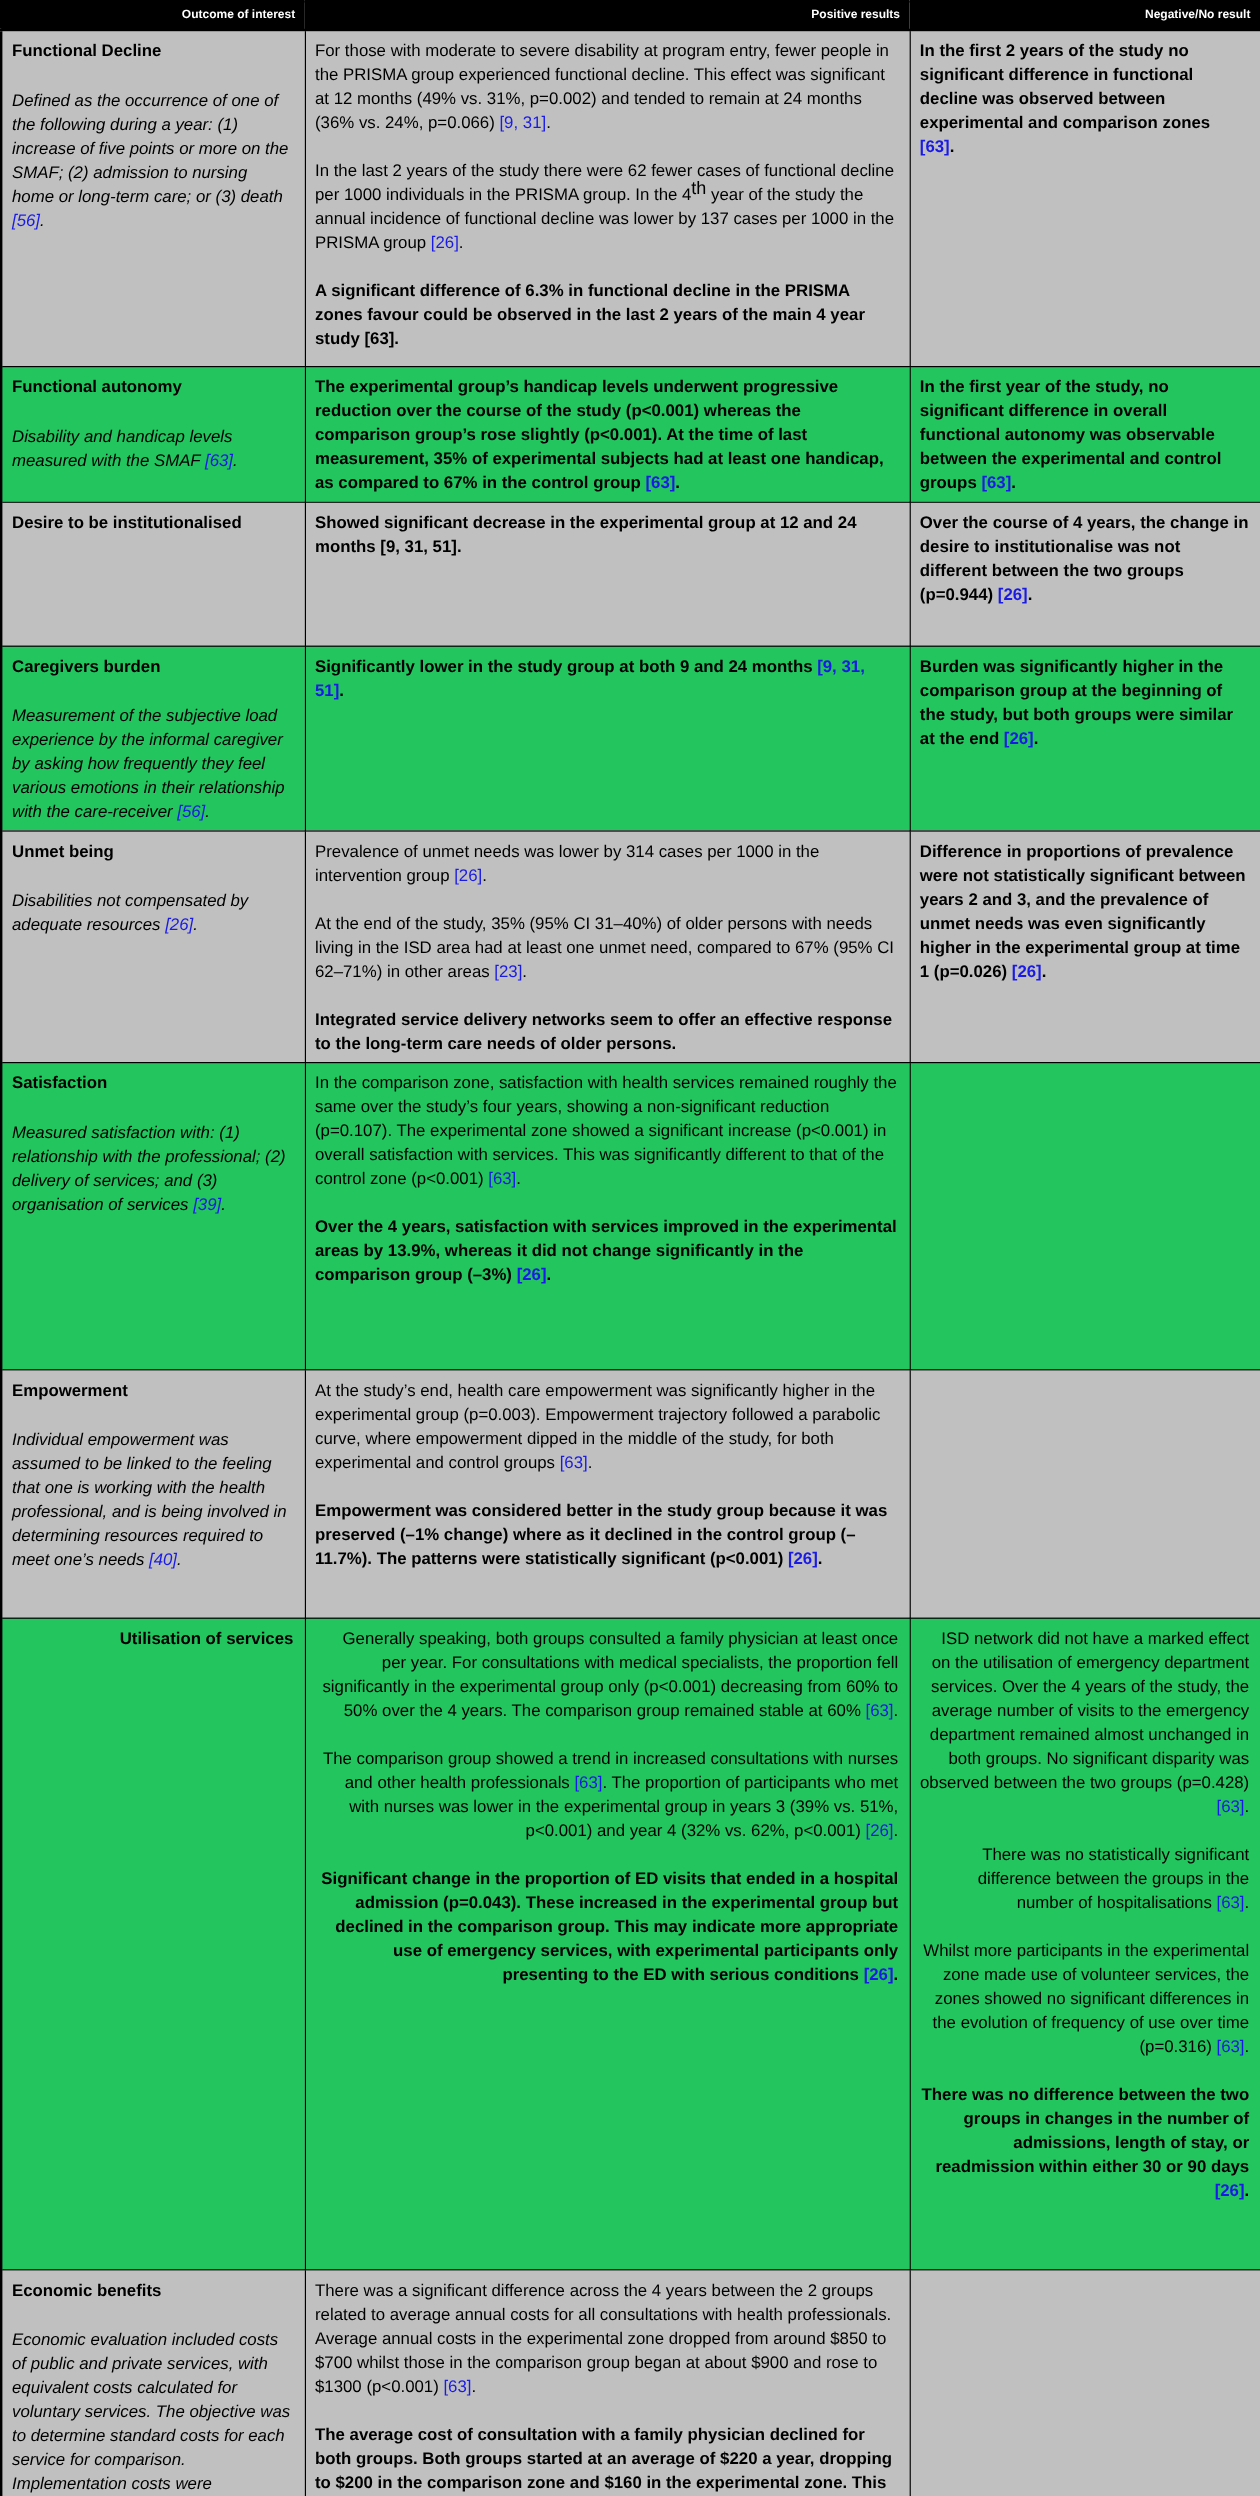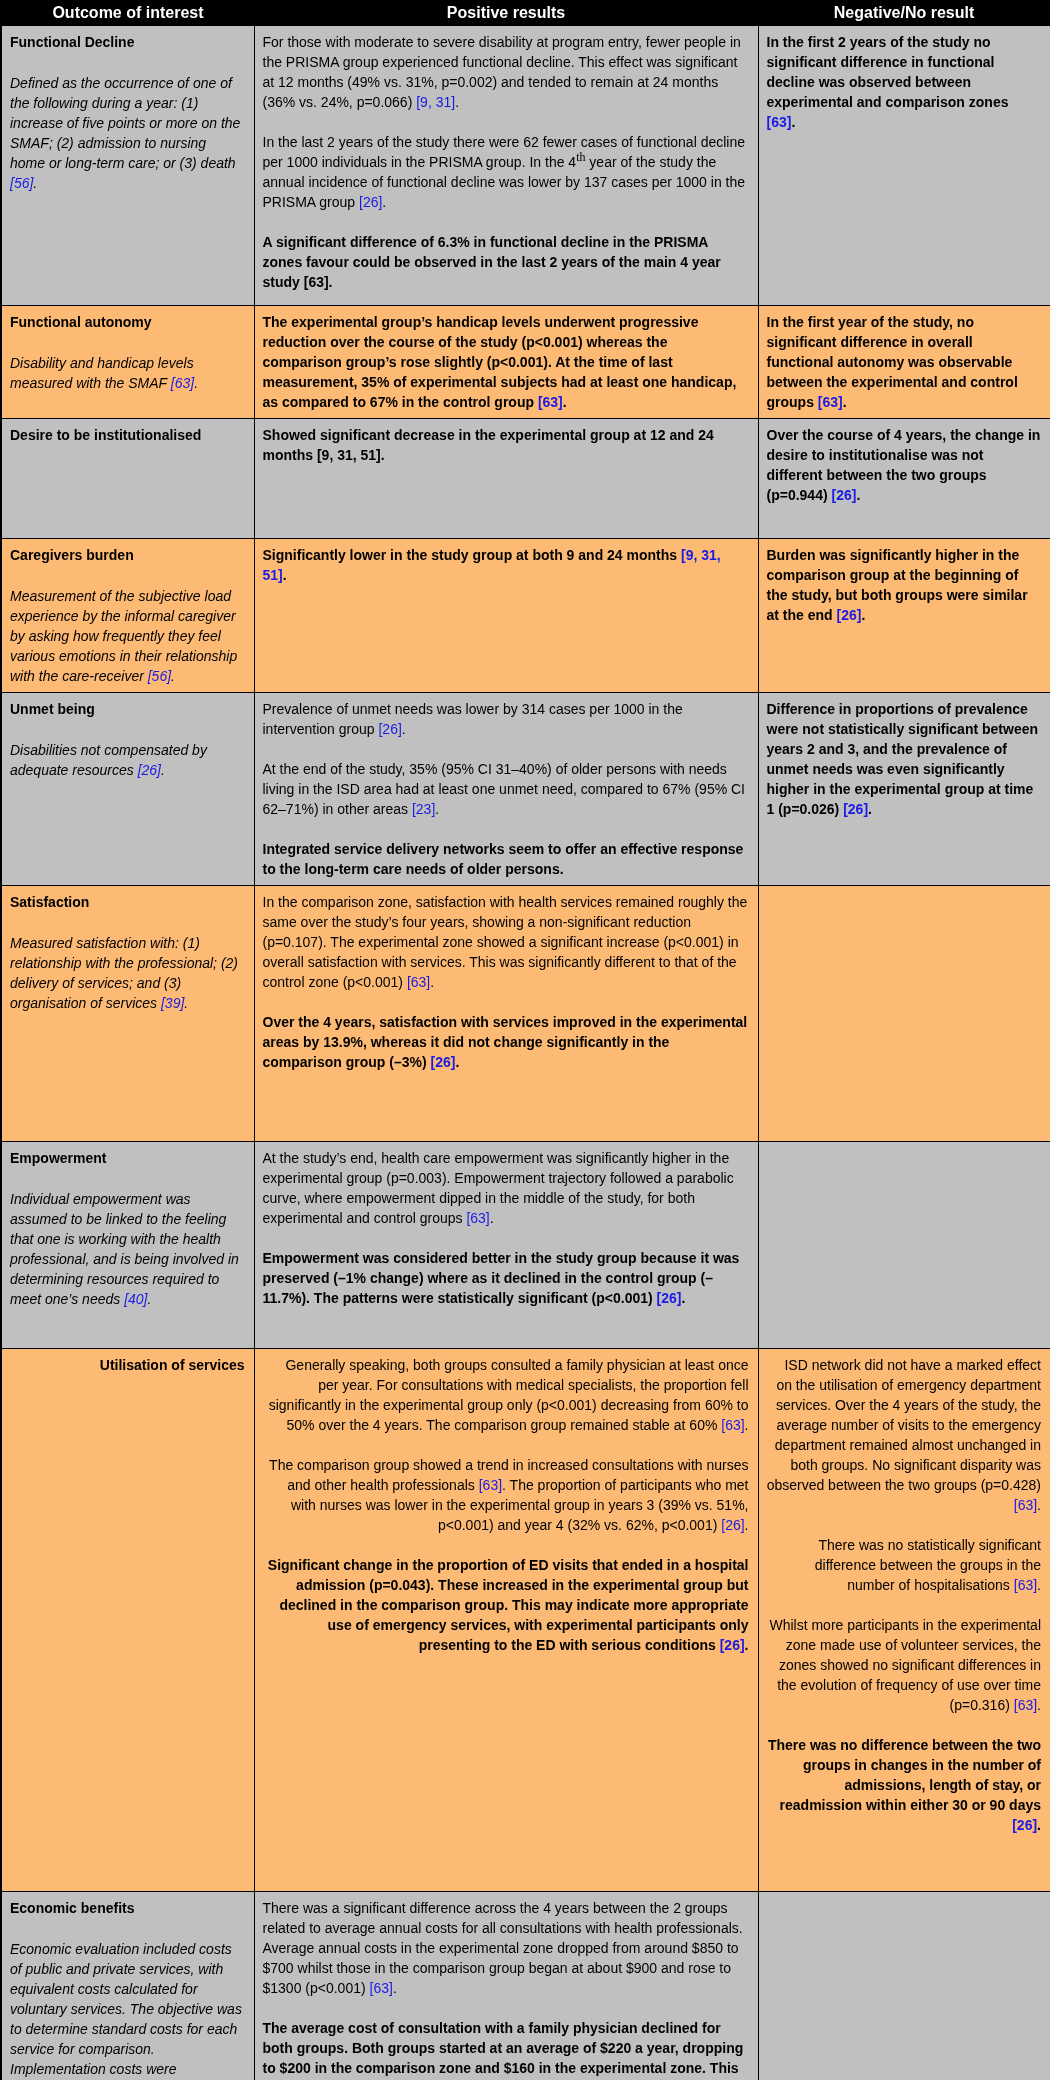--- a/index.html
+++ b/index.html
@@ -19,50 +19,50 @@
     width: 1050px;
     border: 2px solid var(--border-color, #000);
   }
   table.outcomes col.c1 { width: 253px; }
   table.outcomes col.c2 { width: 504px; }
   table.outcomes col.c3 { width: 293px; }
   table.outcomes thead th {
     background: var(--header-bg, #000);
     color: var(--header-text, #fff);
     font-weight: bold;
-    font-size: 16px;
+    font-size: 10px;
     line-height: 18px;
-    text-align: center;
+    text-align: right;
     padding: 2px 8px 2px 8px;
     border: 0;
     height: 18px;
   }
   table.outcomes td {
     border: 1px solid var(--border-color, #000);
     vertical-align: top;
     padding: 6px 9px 6px 8px;
     font-size: 14px;
     line-height: 20px;
-    background: #fdba74;
+    background: #22c55e;
   }
   table.outcomes thead tr { border-bottom: 2px solid var(--border-color, #000); }
   tr.shaded td { background: var(--shaded-bg, #c0c0c0); }
   .cell-title {
     font-weight: bold;
     margin: 0 0 21px 0;
   }
   .cell-desc {
     font-style: italic;
   }
   p.para {
     margin: 0 0 20px 0;
   }
   p.para:last-child { margin-bottom: 0; font-weight: bold; }
   .ref { color: var(--ref-color, #0000ee); }
-  sup { font-size: 12px; line-height: 0; font-family: Liberation Serif, serif; }
+  sup { font-size: 15px; line-height: 0; }
 </style>
 </head>
 <body>
 
 <div class="doc">
   <table class="outcomes">
     <colgroup>
       <col class="c1">
         <col class="c2">
         <col class="c3">

